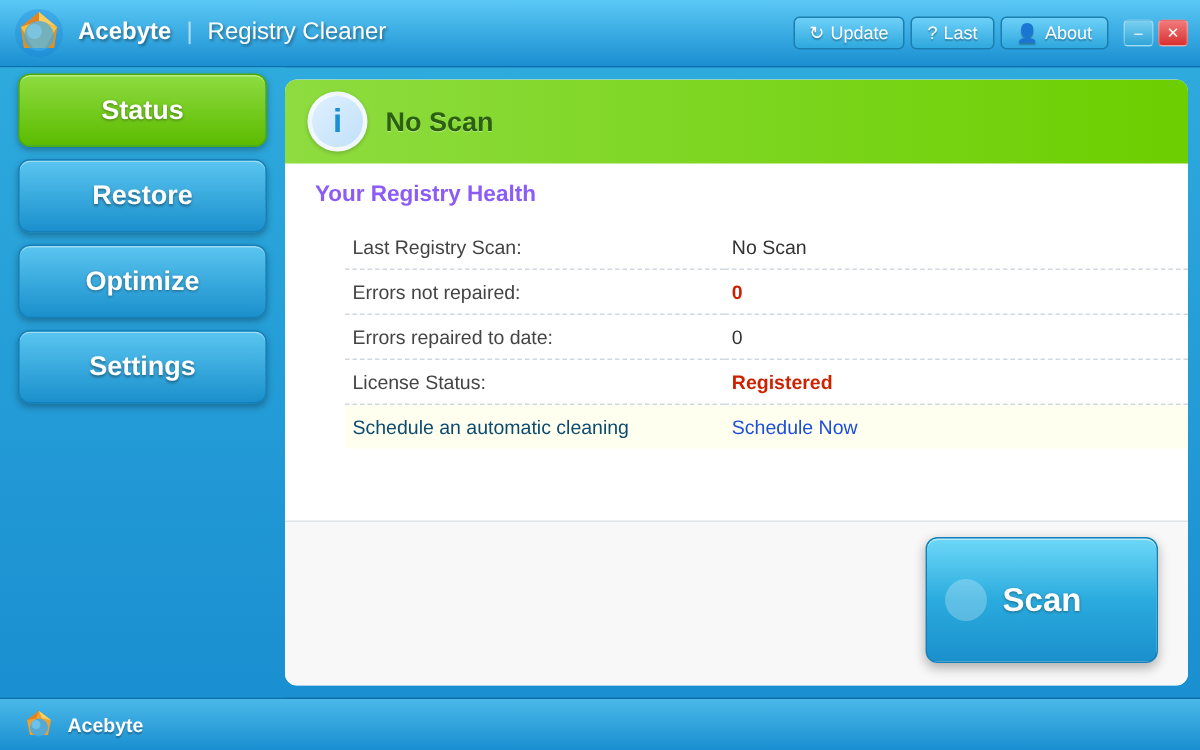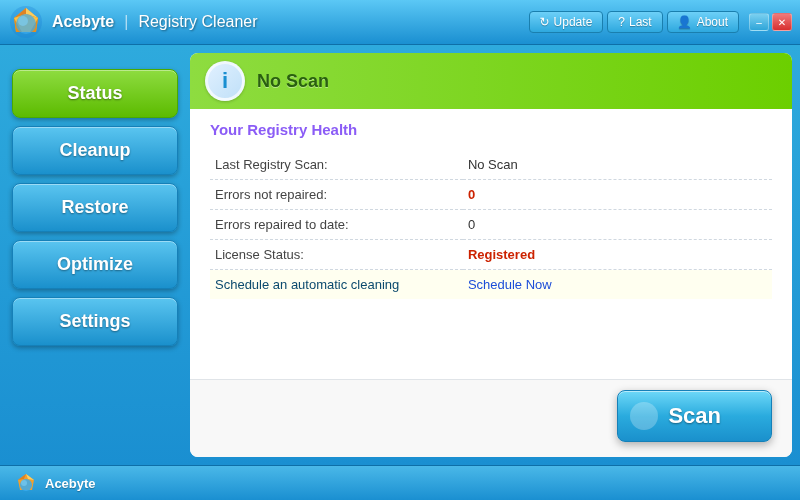--- a/index.html
+++ b/index.html
@@ -92,21 +92,21 @@
     .main-layout {
       display: flex;
       height: calc(500px - 45px - 35px);
       background: linear-gradient(to bottom, #2eaadd, #1a8fd1);
     }
 
     
     .sidebar {
       width: 190px;
       background: linear-gradient(to bottom, #2eaadd, #1a8fd1);
-      padding: 24px 12px;
+      padding: 4px 12px;
       display: flex;
       flex-direction: column;
       gap: 8px;
     }
     .sidebar-btn {
       width: 100%;
       padding: 13px 0;
       border-radius: 8px;
       border: 1px solid rgba(255,255,255,0.3);
       cursor: pointer;
@@ -178,20 +178,21 @@
     }
     .health-title {
       font-size: 15px;
       font-weight: bold;
       color: #8b5cf6;
       margin-bottom: 12px;
     }
     .info-table {
       width: 100%;
       border-collapse: collapse;
+      margin-left: 20px;
     }
     .info-table tr {
       border-bottom: 1px dashed #d0d8e0;
     }
     .info-table tr:last-child {
       border-bottom: none;
     }
     .info-table tr.highlight-row {
       background: #fffff0;
     }
@@ -235,21 +236,21 @@
       background: #f8f8f8;
       border-top: 1px solid #e0e4e8;
     }
     .scan-btn {
       background: linear-gradient(to bottom, #6dd8f8, #2aabde, #1a90cc);
       border: 1px solid #1580b8;
       border-radius: 8px;
       color: white;
       font-size: 22px;
       font-weight: bold;
-      padding: 12px 50px;
+      padding: 28px 50px;
       cursor: pointer;
       text-shadow: 0 1px 2px rgba(0,0,0,0.4);
       box-shadow: 0 3px 8px rgba(0,0,0,0.3), inset 0 1px 0 rgba(255,255,255,0.5);
       display: flex;
       align-items: center;
       gap: 8px;
       position: relative;
       overflow: hidden;
     }
     .scan-btn::before {
@@ -333,23 +334,20 @@
       </div>
     </div>
   </div>
 </div>
 
 <div class="main-layout">
 
   <div class="sidebar">
     <button class="sidebar-btn sidebar-btn-status">
       <span>Status</span>
-    </button>
-    <button class="sidebar-btn sidebar-btn-normal">
-      <span>Cleanup</span>
     </button>
     <button class="sidebar-btn sidebar-btn-normal">
       <span>Restore</span>
     </button>
     <button class="sidebar-btn sidebar-btn-normal">
       <span>Optimize</span>
     </button>
     <button class="sidebar-btn sidebar-btn-normal">
       <span>Settings</span>
     </button>

